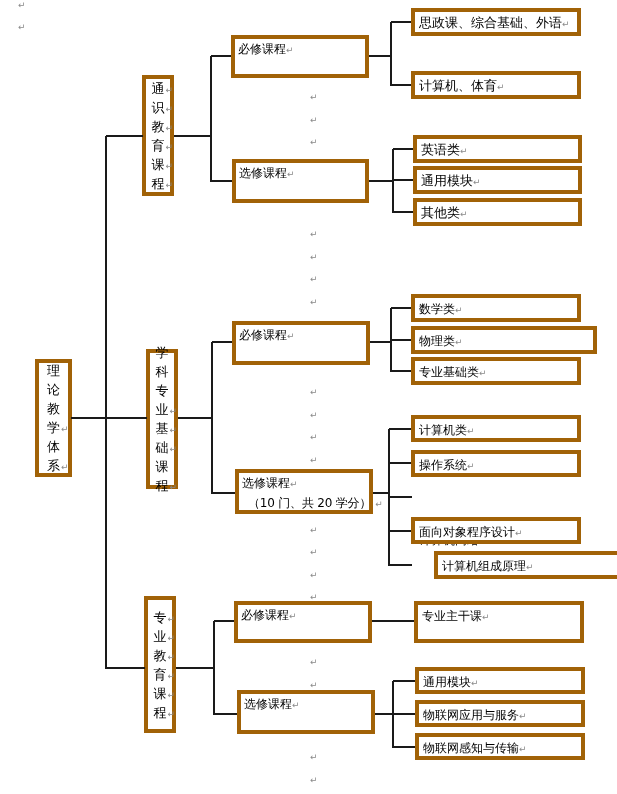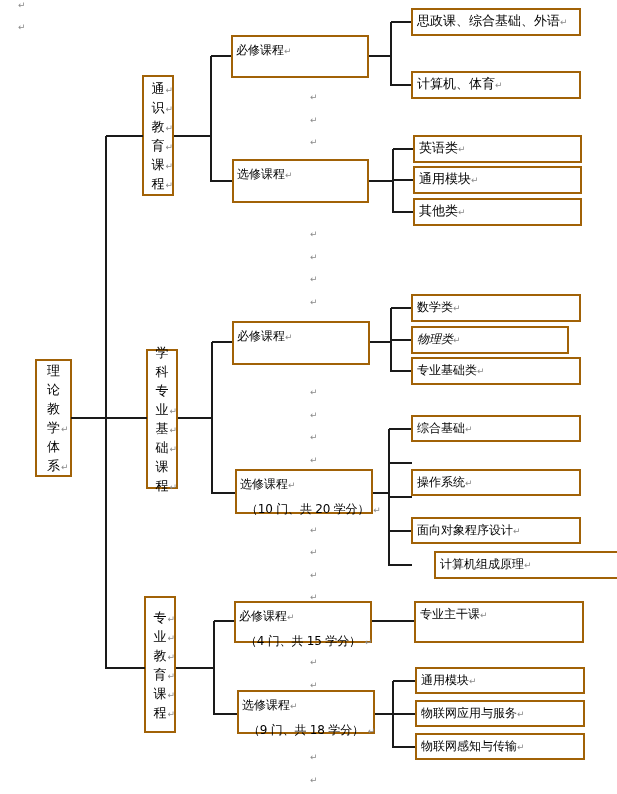--- a/index.html
+++ b/index.html
@@ -1,21 +1,21 @@
 <!DOCTYPE html>
 <html><head>
 <meta charset="utf-8">
 <style>
   html, body { margin:0; padding:0; background:#ffffff; }
   body { width:617px; height:794px; position:relative; overflow:hidden;
          font-family:"DejaVu Sans", "Liberation Sans", sans-serif; color:#000; }
-  .box { position:absolute; border:2px solid #a16207; background:#fff; box-sizing:border-box; }
+  .box { position:absolute; border:4px solid #a16207; background:#fff; box-sizing:border-box; }
   .vbox { display:flex; flex-direction:column; align-items:center; justify-content:center; }
   .vbox .ch { font-size:13px; line-height:19px; position:relative; }
-  .mid { font-size:12px; line-height:24px; padding:1px 0 0 3px; white-space:nowrap; }
+  .mid { font-size:12px; line-height:19px; padding:1px 0 0 3px; white-space:nowrap; }
   .mid .l2 { padding-left:6px; letter-spacing:-0.2px; }
   .leaf { font-size:13px; line-height:22px; padding:0 0 0 4px; white-space:nowrap; }
   .leaf.sm { font-size:12px; }
   .pm { color:#8a8a8a; font-size:9px; }
   .line { position:absolute; background:#1a1a1a; }
   .h { height:2px; }
   .v { width:2px; }
   .ret { position:absolute; color:#8a8a8a; font-size:9px; line-height:10px; }
 </style>
 </head>
@@ -113,50 +113,48 @@
     <div class="line h" style="left: 212px; top: 341px; width: 21px;"></div>
     <div class="box mid" style="left: 232px; top: 321px; width: 138px; height: 44px;">
       <div><span>必修课程</span><span class="pm">↵</span></div>
     </div>
     <div class="line h" style="left: 370px; top: 341px; width: 22px;"></div>
     <div class="line v" style="left: 390px; top: 308px; height: 64px;"></div>
     <div class="line h" style="left: 391px; top: 307px; width: 21px;"></div>
     <div class="line h" style="left: 391px; top: 339px; width: 21px;"></div>
     <div class="line h" style="left: 391px; top: 370px; width: 21px;"></div>
     <div class="box leaf sm" style="left: 411px; top: 294px; width: 170px; height: 28px;"><span>数学类</span><span class="pm">↵</span></div>
-    <div class="box leaf sm" style="left: 411px; top: 326px; width: 158px; height: 28px; font-style: italic;"><span>物理类</span><span class="pm">↵</span></div>
+    <div class="box leaf sm" style="left: 411px; top: 326px; width: 186px; height: 28px;"><span>物理类</span><span class="pm">↵</span></div>
     <div class="box leaf sm" style="left: 411px; top: 357px; width: 170px; height: 28px;"><span>专业基础类</span><span class="pm">↵</span></div>
     <div class="line h" style="left: 212px; top: 492px; width: 24px;"></div>
     <div class="box mid" style="left: 235px; top: 469px; width: 138px; height: 45px;">
       <div><span>选修课程</span><span class="pm">↵</span></div>
       <div class="l2"><span>（10 门、共 20 学分）</span><span class="pm" style="margin-left: 4px;">↵</span></div>
     </div>
     <div class="line h" style="left: 373px; top: 492px; width: 17px;"></div>
     <div class="line v" style="left: 388px; top: 429px; height: 137px;"></div>
     <div class="line h" style="left: 389px; top: 428px; width: 23px;"></div>
     <div class="line h" style="left: 389px; top: 462px; width: 23px;"></div>
     <div class="line h" style="left: 389px; top: 496px; width: 23px;"></div>
     <div class="line h" style="left: 389px; top: 530px; width: 23px;"></div>
     <div class="line h" style="left: 389px; top: 564px; width: 23px;"></div>
-    <div class="box leaf sm" style="left: 411px; top: 415px; width: 170px; height: 27px;"><span>综合基础</span><span class="pm">↵</span></div>
-    <div class="box leaf sm" style="left: 411px; top: 469px; width: 170px; height: 27px;"><span>操作系统</span><span class="pm">↵</span></div>
+    <div class="box leaf sm" style="left: 411px; top: 415px; width: 170px; height: 27px;"><span>计算机类</span><span class="pm">↵</span></div>
+    <div class="box leaf sm" style="left: 411px; top: 450px; width: 170px; height: 27px;"><span>操作系统</span><span class="pm">↵</span></div>
     <div class="box leaf sm" style="left: 411px; top: 483px; width: 170px; height: 19px; margin-top: 42px;"><span>计算机网络</span><span class="pm">↵</span></div>
     <div class="box leaf sm" style="left: 411px; top: 517px; width: 170px; height: 27px;"><span>面向对象程序设计</span><span class="pm">↵</span></div>
     <div class="box leaf sm" style="left: 434px; top: 551px; width: 202px; height: 28px;"><span>计算机组成原理</span><span class="pm">↵</span></div>
     <div class="line h" style="left: 214px; top: 620px; width: 21px;"></div>
     <div class="box mid" style="left: 234px; top: 601px; width: 138px; height: 42px;">
       <div><span>必修课程</span><span class="pm">↵</span></div>
-      <div class="l2"><span>（4 门、共 15 学分）</span><span class="pm" style="margin-left: 4px;">↵</span></div>
     </div>
     <div class="line h" style="left: 372px; top: 620px; width: 43px;"></div>
     <div class="box leaf sm" style="left: 414px; top: 601px; width: 170px; height: 42px;"><span>专业主干课</span><span class="pm">↵</span></div>
     <div class="line h" style="left: 214px; top: 713px; width: 24px;"></div>
     <div class="box mid" style="left: 237px; top: 690px; width: 138px; height: 44px;">
       <div><span>选修课程</span><span class="pm">↵</span></div>
-      <div class="l2"><span>（9 门、共 18 学分）</span><span class="pm" style="margin-left: 4px;">↵</span></div>
     </div>
     <div class="line h" style="left: 375px; top: 713px; width: 19px;"></div>
     <div class="line v" style="left: 392px; top: 681px; height: 67px;"></div>
     <div class="line h" style="left: 393px; top: 680px; width: 23px;"></div>
     <div class="line h" style="left: 393px; top: 713px; width: 23px;"></div>
     <div class="line h" style="left: 393px; top: 746px; width: 23px;"></div>
     <div class="box leaf sm" style="left: 415px; top: 667px; width: 170px; height: 27px;"><span>通用模块</span><span class="pm">↵</span></div>
     <div class="box leaf sm" style="left: 415px; top: 700px; width: 170px; height: 27px;"><span>物联网应用与服务</span><span class="pm">↵</span></div>
     <div class="box leaf sm" style="left: 415px; top: 733px; width: 170px; height: 27px;"><span>物联网感知与传输</span><span class="pm">↵</span></div>
   </div>

